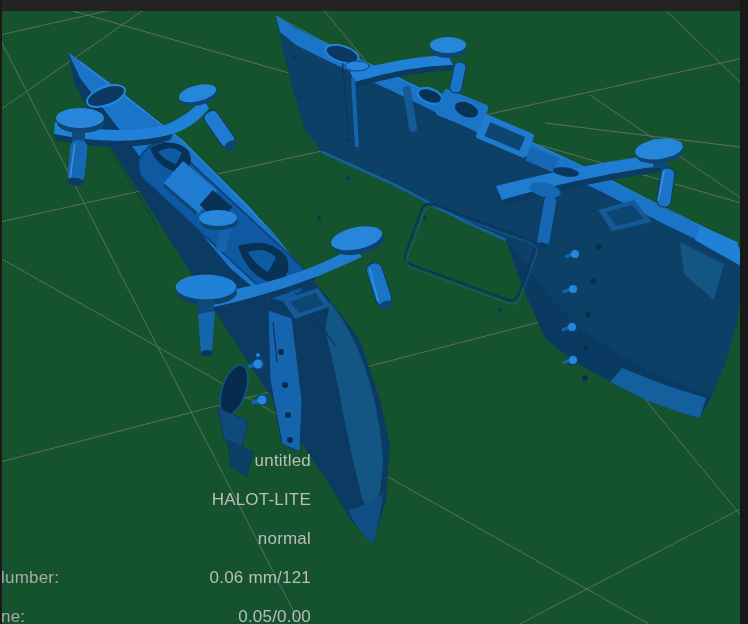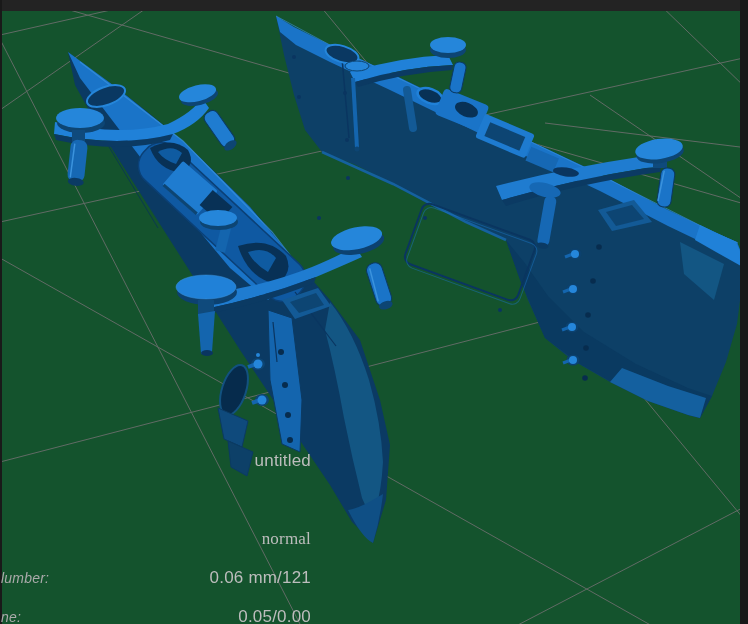--- a/index.html
+++ b/index.html
@@ -11,24 +11,24 @@
   .topbar{position:absolute;left:0;top:0;width:748px;height:11px;background:#232323;z-index:3;}
   .edge-left{position:absolute;left:0;top:0;width:2px;height:624px;background:#191919;z-index:3;}
   .edge-right{position:absolute;right:0;top:0;width:8px;height:624px;background:#181818;z-index:3;}
   .info{position:absolute;left:0;top:0;width:320px;height:624px;z-index:4;pointer-events:none;}
   .info-row{position:absolute;left:0;width:311px;height:21px;}
   .info-row .val{
     position:absolute;right:0;top:0;font-size:17px;line-height:20px;
     color:#bdbdbd;white-space:nowrap;letter-spacing:.2px;
   }
   .info-row .lab{
-    position:absolute;left:1px;top:0;font-size:14px;line-height:20px;
-    color:#aaaaaa;white-space:nowrap;letter-spacing:.2px;font-style:italic;
+    position:absolute;left:1px;top:0;font-size:17px;line-height:20px;
+    color:#aaaaaa;white-space:nowrap;letter-spacing:.2px;
   }
-  .r0{top:451px;} .r1{top:490px;} .r2{top:529px;font-family:Liberation Serif, serif;} .r3{top:568px;} .r4{top:607px;}
+  .r0{top:451px;} .r1{top:490px;} .r2{top:529px;} .r3{top:568px;} .r4{top:607px;}
 </style>
 </head>
 <body>
 
 <div class="screen">
 
   <svg class="scene-svg" width="748" height="624" viewBox="0 0 748 624">
 
     <g stroke="#6f6f6f" stroke-width="1" opacity="0.85">
       <line x1="0" y1="35" x2="155" y2="0"></line>
@@ -274,20 +274,24 @@
 
   <div class="topbar"></div>
   <div class="edge-left"></div>
   <div class="edge-right"></div>
 
   <div class="info">
     <div class="info-row r0">
       <span class="lab"></span>
       <span class="val">untitled</span>
     </div>
+    <div class="info-row r1">
+      <span class="lab"></span>
+      <span class="val">HALOT-LITE</span>
+    </div>
     <div class="info-row r2">
       <span class="lab"></span>
       <span class="val">normal</span>
     </div>
     <div class="info-row r3">
       <span class="lab">lumber:</span>
       <span class="val">0.06 mm/121</span>
     </div>
     <div class="info-row r4">
       <span class="lab">ne:</span>

